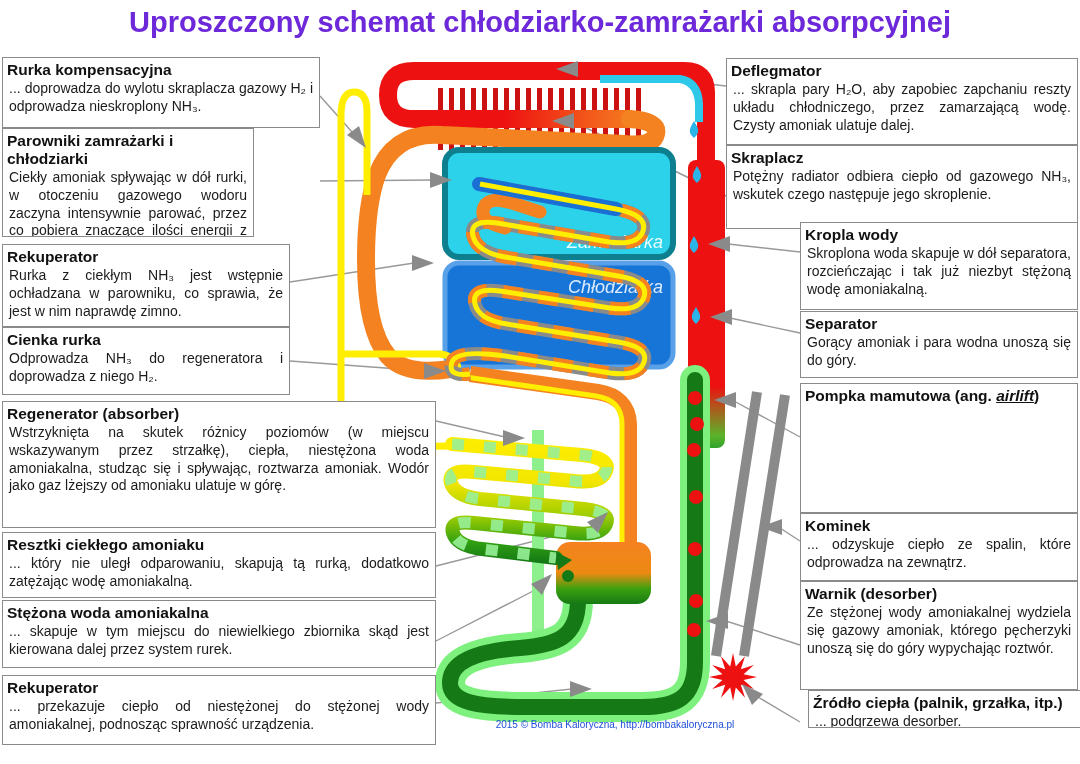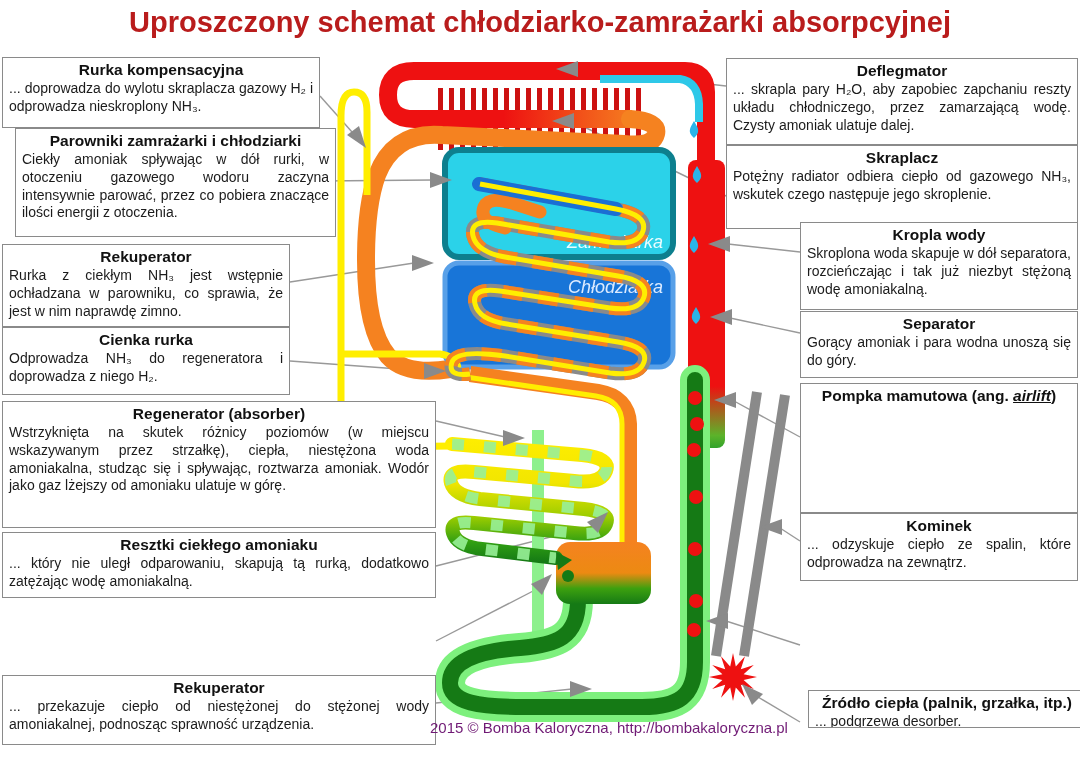--- a/index.html
+++ b/index.html
@@ -1,28 +1,28 @@
 <!DOCTYPE html>
 <html><head>
 <meta charset="utf-8">
 <style>
   html,body{margin:0;padding:0;background:#fff;}
   body{width:1080px;height:764px;position:relative;overflow:hidden;
        font-family:"Liberation Sans",sans-serif;color:#1b1b1b;}
   #stage{position:absolute;inset:0;}
   .title{position:absolute;left:0;top:6px;width:1080px;text-align:center;
-         font-size:29px;font-weight:bold;color:#b91c1c;z-index:3;}
+         font-size:29px;font-weight:bold;color:#6d28d9;z-index:3;}
   svg.diagram{position:absolute;left:0;top:0;z-index:1;}
   .infobox{position:absolute;background:#fff;border:1px solid #8a8a8a;
            box-sizing:border-box;z-index:2;overflow:hidden;}
-  .ib-title{font-size:15.5px;font-weight:bold;text-align:center;padding:3px 4px 1px 4px;color:#111;}
+  .ib-title{font-size:15.5px;font-weight:bold;padding:3px 4px 1px 4px;color:#111;}
   .ib-body{font-size:14px;line-height:1.27;text-align:justify;padding:0 6px 2px 6px;color:#1b1b1b;}
   .ib-body.center{text-align:left;}
-  .credit{position:absolute;left:430px;top:719px;width:370px;
-          font-size:15px;color:#701a75;z-index:2;}
+  .credit{position:absolute;left:430px;top:719px;width:370px;text-align:center;
+          font-size:10px;color:#1d4ed8;z-index:2;}
   .it{font-style:italic;text-decoration:underline;}
 </style>
 </head>
 <body>
 
 <div id="stage">
 
   <div class="title">Uproszczony schemat chłodziarko-zamrażarki absorpcyjnej</div>
 
   <svg class="diagram" width="1080" height="764" viewBox="0 0 1080 764">
@@ -169,40 +169,44 @@
       <polygon points="552,574 542,595 531,584"></polygon>
       <polygon points="366,148 359,126 347,135"></polygon>
       <polygon points="742,684 763,694 752,705"></polygon>
     </g>
   </svg>
 
   <div class="infobox" style="left:2px;top:57px;width:318px;height:71px">
     <div class="ib-title">Rurka kompensacyjna</div>
     <div class="ib-body">... doprowadza do wylotu skraplacza gazowy H₂ i odprowadza nieskroplony NH₃.</div>
   </div>
-  <div class="infobox" style="left:15px;top:128px;width:321px;height:109px">
+  <div class="infobox" style="left:2px;top:128px;width:252px;height:109px">
     <div class="ib-title">Parowniki zamrażarki i chłodziarki</div>
     <div class="ib-body">Ciekły amoniak spływając w dół rurki, w otoczeniu gazowego wodoru zaczyna intensywnie parować, przez co pobiera znaczące ilości energii z otoczenia.</div>
   </div>
   <div class="infobox" style="left:2px;top:244px;width:288px;height:83px">
     <div class="ib-title">Rekuperator</div>
     <div class="ib-body">Rurka z ciekłym NH₃ jest wstępnie ochładzana w parowniku, co sprawia, że jest w nim naprawdę zimno.</div>
   </div>
   <div class="infobox" style="left:2px;top:401px;width:434px;height:127px">
     <div class="ib-title">Regenerator (absorber)</div>
     <div class="ib-body">Wstrzyknięta na skutek różnicy poziomów (w miejscu wskazywanym przez strzałkę), ciepła, niestężona woda amoniakalna, studząc się i spływając, roztwarza amoniak. Wodór jako gaz lżejszy od amoniaku ulatuje w górę.</div>
   </div>
   <div class="infobox" style="left:2px;top:327px;width:288px;height:68px">
     <div class="ib-title">Cienka rurka</div>
     <div class="ib-body">Odprowadza NH₃ do regeneratora i doprowadza z niego H₂.</div>
   </div>
   <div class="infobox" style="left:2px;top:532px;width:434px;height:66px">
     <div class="ib-title">Resztki ciekłego amoniaku</div>
     <div class="ib-body">... który nie uległ odparowaniu, skapują tą rurką, dodatkowo zatężając wodę amoniakalną.</div>
   </div>
+  <div class="infobox" style="left:2px;top:600px;width:434px;height:68px">
+    <div class="ib-title">Stężona woda amoniakalna</div>
+    <div class="ib-body">... skapuje w tym miejscu do niewielkiego zbiornika skąd jest kierowana dalej przez system rurek.</div>
+  </div>
   <div class="infobox" style="left:2px;top:675px;width:434px;height:70px">
     <div class="ib-title">Rekuperator</div>
     <div class="ib-body">... przekazuje ciepło od niestężonej do stężonej wody amoniakalnej, podnosząc sprawność urządzenia.</div>
   </div>
 
   <div class="infobox" style="left:726px;top:58px;width:352px;height:87px">
     <div class="ib-title">Deflegmator</div>
     <div class="ib-body">... skrapla pary H₂O, aby zapobiec zapchaniu reszty układu chłodniczego, przez zamarzającą wodę. Czysty amoniak ulatuje dalej.</div>
   </div>
   <div class="infobox" style="left:726px;top:145px;width:352px;height:84px">
@@ -217,19 +221,23 @@
     <div class="ib-title">Separator</div>
     <div class="ib-body">Gorący amoniak i para wodna unoszą się do góry.</div>
   </div>
   <div class="infobox" style="left:800px;top:383px;width:278px;height:130px">
     <div class="ib-title"><span>Pompka mamutowa (ang. </span><span class="it">airlift</span><span>)</span></div>
   </div>
   <div class="infobox" style="left:800px;top:513px;width:278px;height:68px">
     <div class="ib-title">Kominek</div>
     <div class="ib-body">... odzyskuje ciepło ze spalin, które odprowadza na zewnątrz.</div>
   </div>
+  <div class="infobox" style="left:800px;top:581px;width:278px;height:109px">
+    <div class="ib-title">Warnik (desorber)</div>
+    <div class="ib-body">Ze stężonej wody amoniakalnej wydziela się gazowy amoniak, którego pęcherzyki unoszą się do góry wypychając roztwór.</div>
+  </div>
   <div class="infobox" style="left:808px;top:690px;width:278px;height:38px">
     <div class="ib-title">Źródło ciepła (palnik, grzałka, itp.)</div>
     <div class="ib-body center">... podgrzewa desorber.</div>
   </div>
 
   <div class="credit">2015 © Bomba Kaloryczna, http://bombakaloryczna.pl</div>
 </div>
 
 </body></html>

